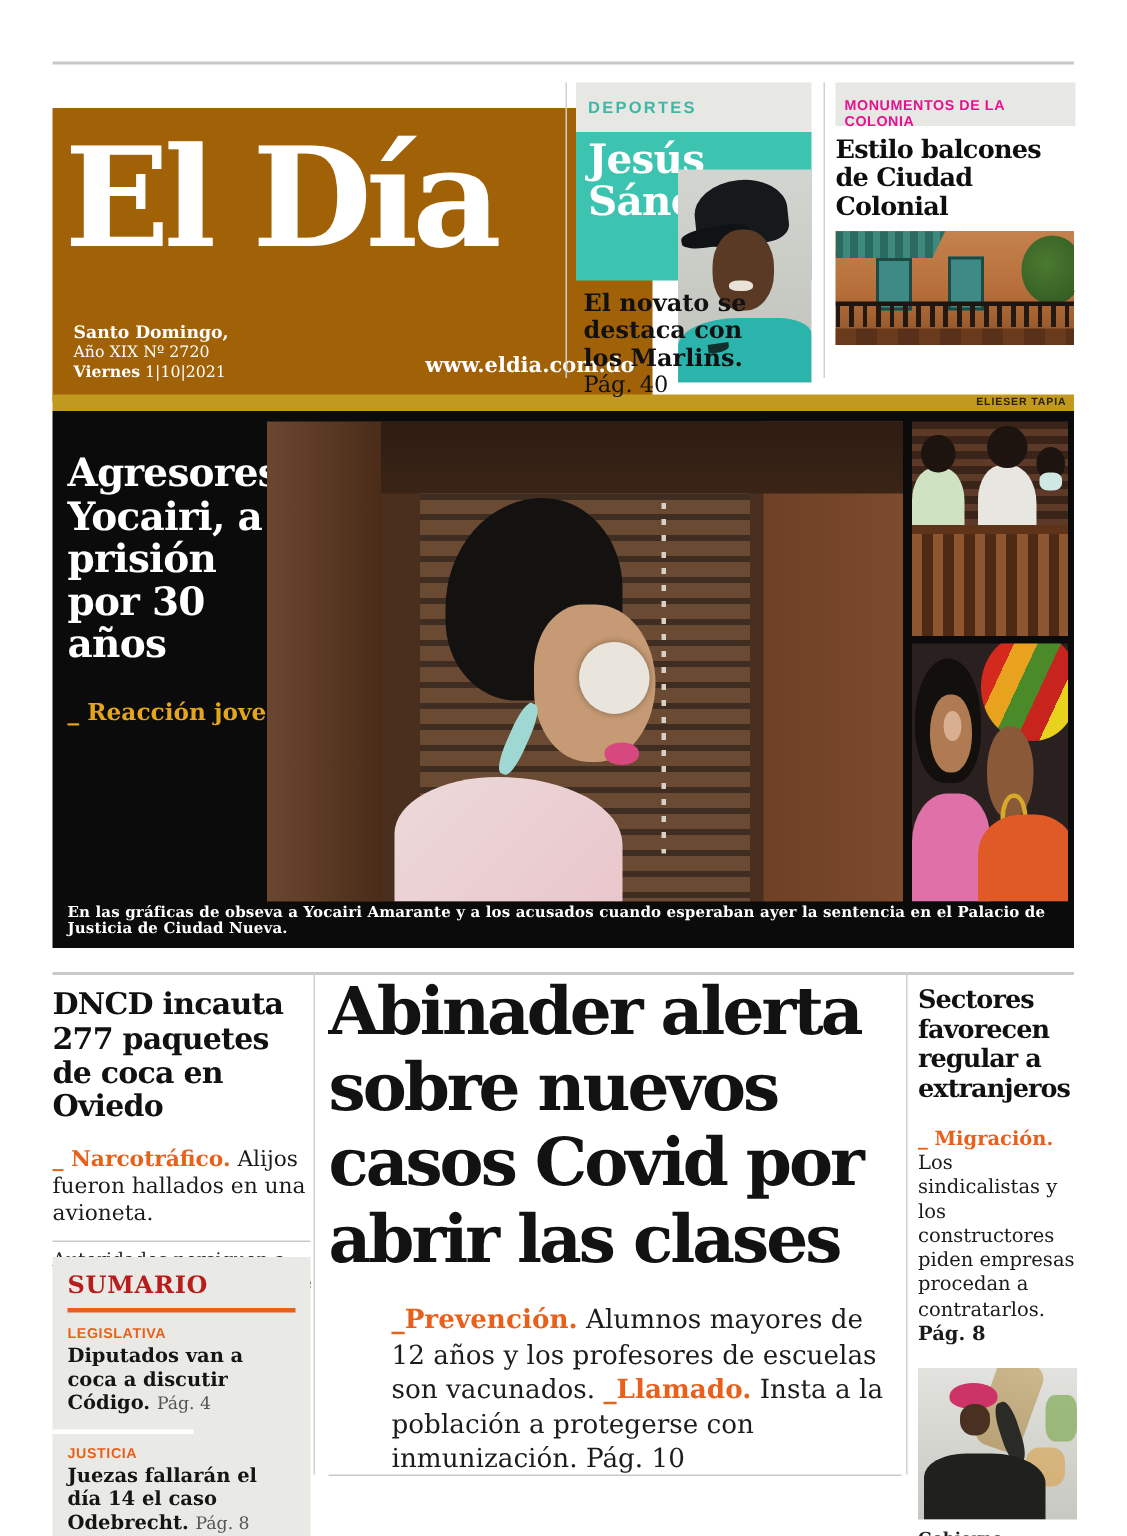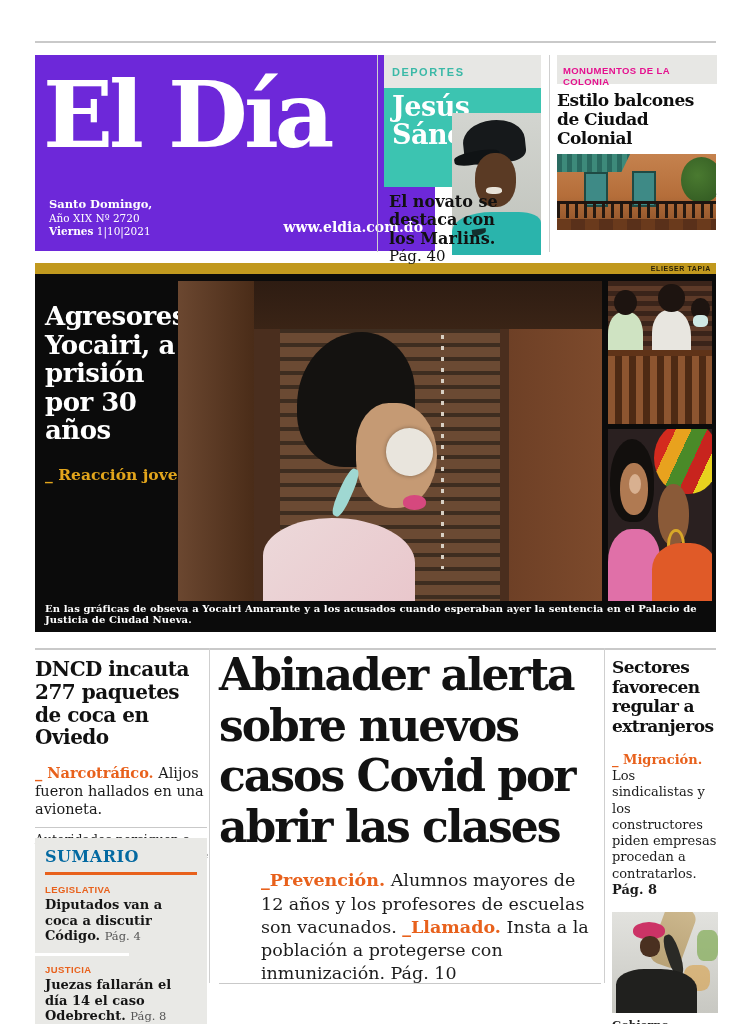--- a/index.html
+++ b/index.html
@@ -4,21 +4,21 @@
 <style>
   * { margin:0; padding:0; box-sizing:border-box; }
   body { background:#fff; }
   .page { position:relative; width:751px; height:1024px; background:#fff;
           font-family:"DejaVu Serif", serif; color:#111; overflow:hidden; }
   .abs { position:absolute; }
   .rule-h { position:absolute; background:#c9c9c9; }
   .rule-v { position:absolute; background:#cfcfcf; width:1px; }
 
   
-  .masthead { left:35px; top:55px; width:400px; height:196px; background:#6d28d9; }
+  .masthead { left:35px; top:72px; width:400px; height:196px; background:#a16207; }
   .logo { position:absolute; left:8px; top:-2px; width:320px; color:#fff;
           font-size:92px; font-weight:bold; letter-spacing:-4px; line-height:1.35;
           font-family:"DejaVu Serif", serif; }
   .mh-info { position:absolute; left:14px; bottom:12px; color:#fff;
              font-size:10.5px; line-height:1.3; }
   .mh-info .city { font-weight:bold; font-size:11.5px; }
   .mh-info .datebold { font-weight:bold; }
   .mh-web { position:absolute; right:12px; bottom:16px; color:#fff;
             font-weight:bold; font-size:14px; }
 
@@ -152,21 +152,21 @@
   .br-shirtor { position:absolute; right:-4%; bottom:0; width:62%; height:34%;
                 background:#e05a28; border-radius:45% 40% 0 0; }
 
   
   .dncd { left:35px; top:658px; width:174px; }
   .dncd-head { font-size:20px; font-weight:bold; line-height:1.14; letter-spacing:-0.5px; }
   .dncd-kicker { margin-top:15px; font-size:14.5px; line-height:1.25; color:#1a1a1a; }
   .dncd-body { margin-top:13px; font-size:12.5px; line-height:1.25; color:#222; }
 
   .sumario { left:35px; top:838px; width:172px; background:#e9e9e6; padding:9px 10px 12px 10px; }
-  .sum-title { font-size:16px; font-weight:bold; color:#0369a1; letter-spacing:0.5px; }
+  .sum-title { font-size:16px; font-weight:bold; color:#b91c1c; letter-spacing:0.5px; }
   .sum-rule { height:3px; background:#e8611c; margin:6px 0 9px 0; }
   .sum-sec { font-family:"Liberation Sans", sans-serif; font-size:9.5px; font-weight:bold;
              color:#e8611c; letter-spacing:0.4px; }
   .sum-text { font-size:13px; font-weight:bold; line-height:1.2; color:#151515; margin-top:2px; }
   .sum-page { font-weight:normal; font-size:11.5px; color:#555; }
   .sum-div { height:3px; background:#fff; width:62%; margin:9px 0 8px -10px; }
 
   .covid { left:219px; top:650px; width:382px; }
   .covid-head { font-size:44px; font-weight:bold; line-height:1.15; letter-spacing:-2px;
                 color:#121212; }

